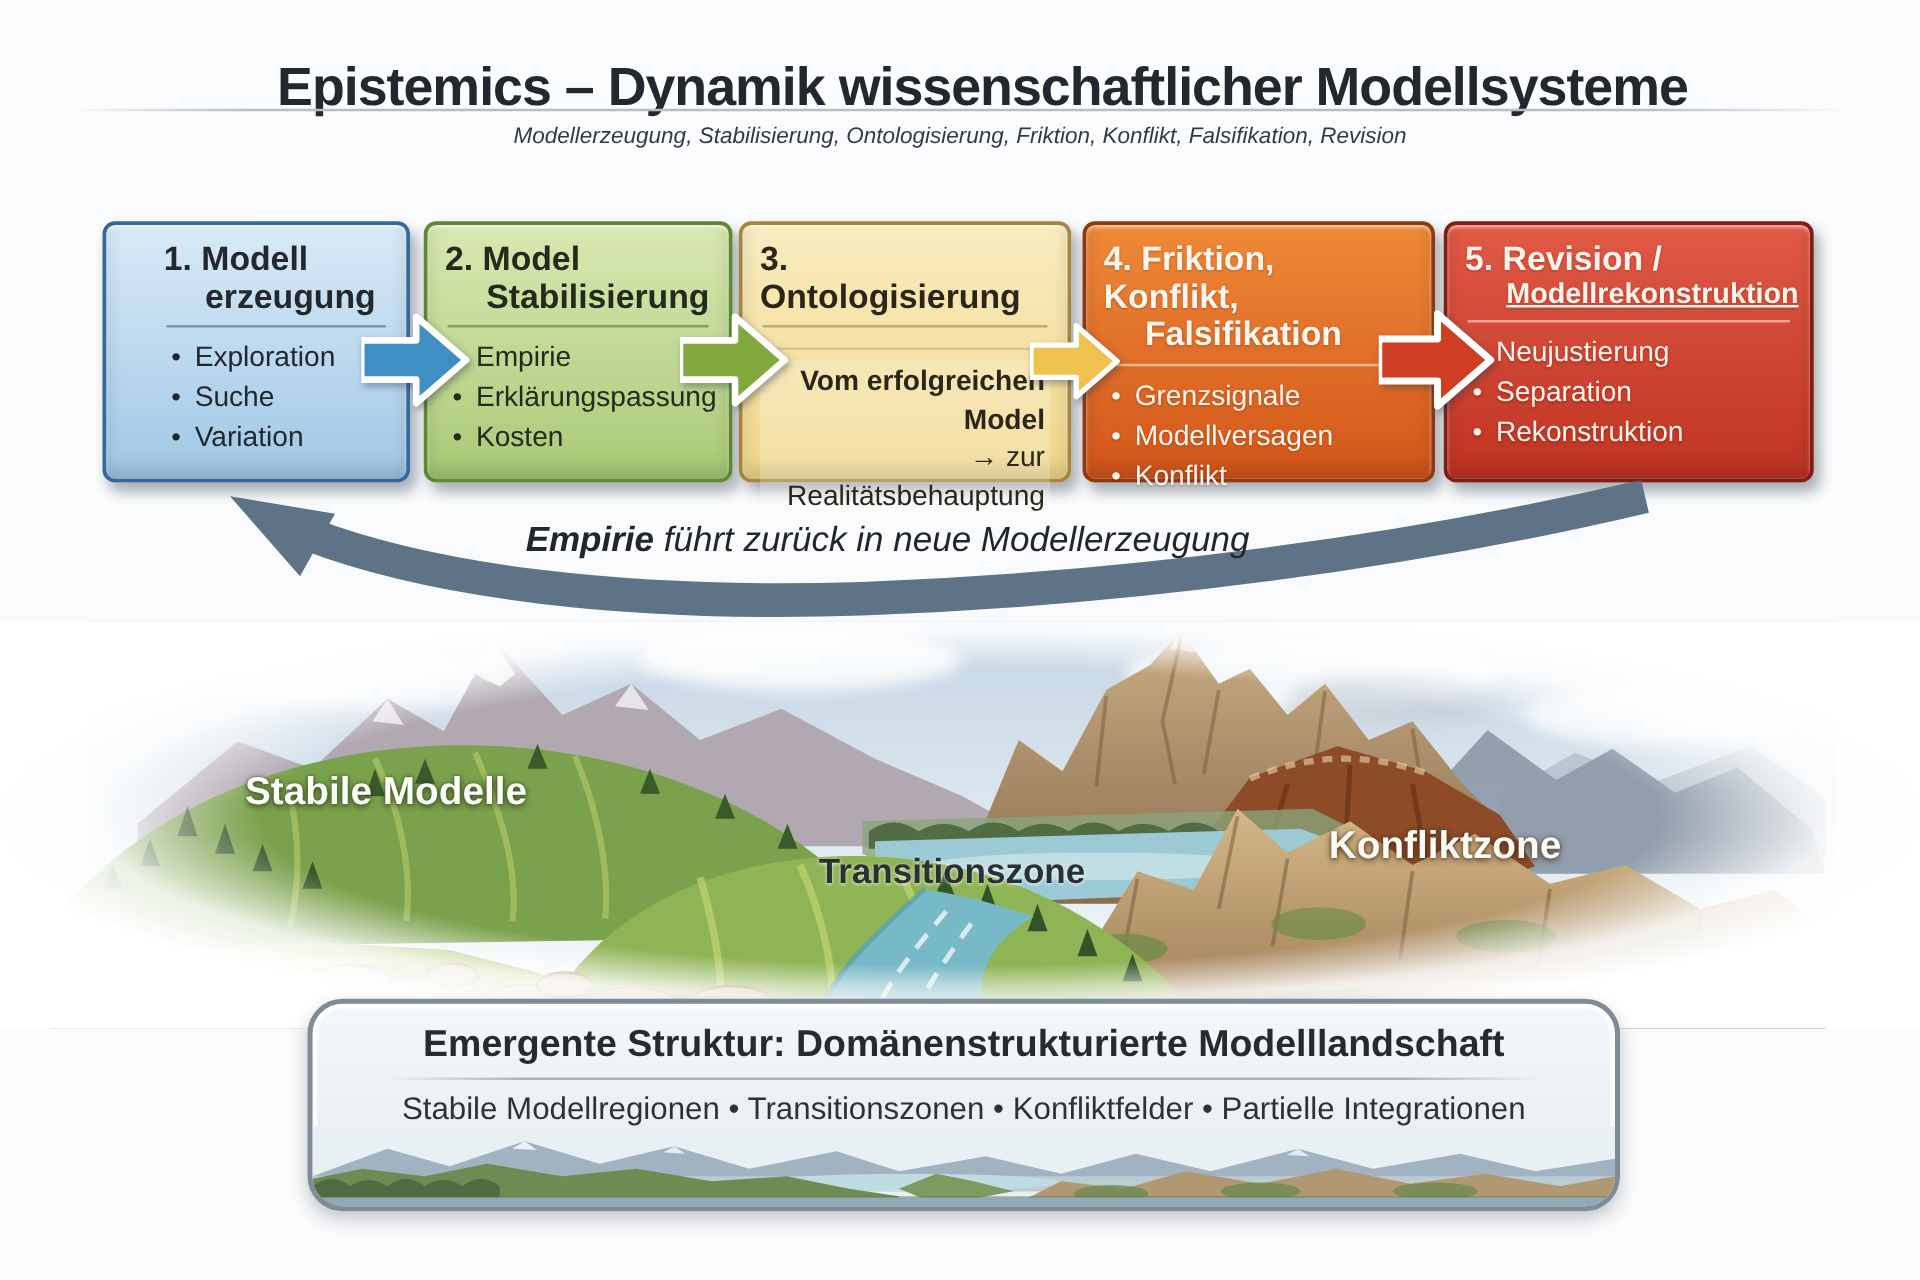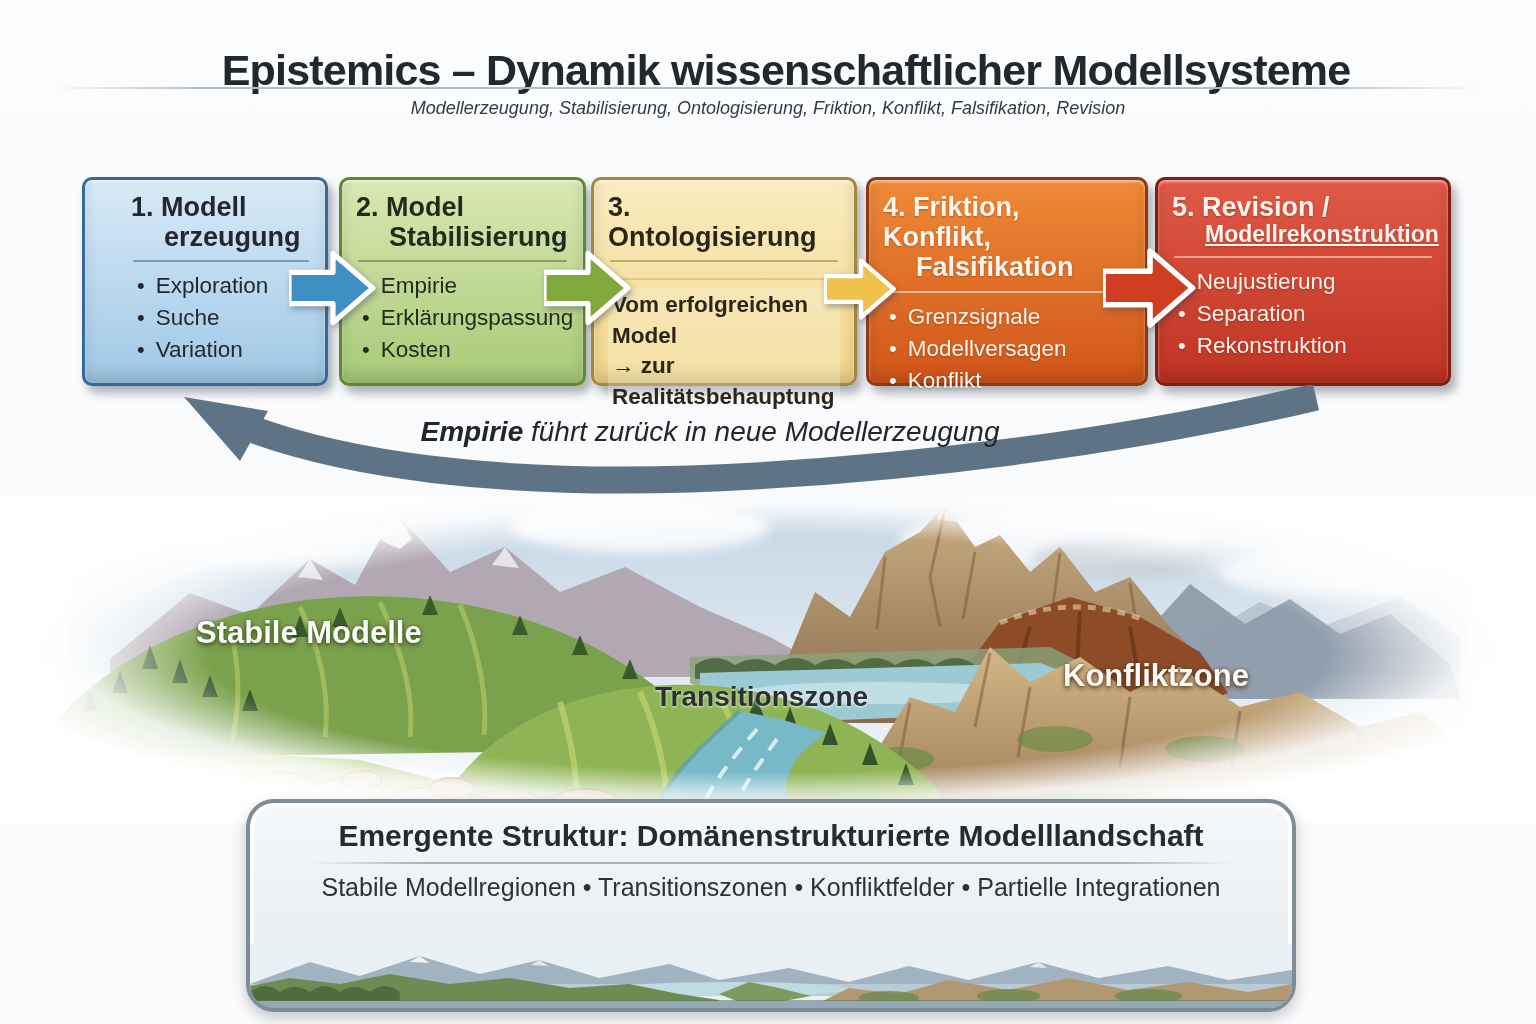--- a/index.html
+++ b/index.html
@@ -35,23 +35,23 @@
   .stage-header{font-size:27px;font-weight:700;line-height:1.12;}
   .stage-header .line2{padding-left:33px;display:block;}
   .stage.s5 .stage-header .line2{font-size:23px;text-decoration:underline;}
   .stage.s4 .stage-header,.stage.s5 .stage-header,
   .stage.s4 .stage-items,.stage.s5 .stage-items{text-shadow:0 1px 2px rgba(90,20,0,.35);}
   .stage-divider{height:2px;margin:8px 2px 8px 2px;background:var(--dc,rgba(0,0,0,.3));border-radius:1px;}
   .stage-divider.faint{opacity:.45;margin-top:16px;}
   .stage-items{list-style:none;margin:6px 0 0 0;padding:0 0 0 6px;font-size:22.5px;line-height:1.42;}
   .stage-items li{display:flex;align-items:baseline;}
   .stage-items .dot{margin-right:11px;font-size:22px;}
-  .stage-desc{font-size:22.5px;line-height:1.35;margin-top:0;padding:2px 4px;background:rgba(255,255,255,.22);border-radius:4px;}
+  .stage-desc{font-size:22.5px;line-height:1.35;margin-top:0;padding:2px 4px;background:rgba(255,255,255,.22);border-radius:4px;text-align:right;}
   .stage-desc .d1{font-weight:700;}
-  .stage-desc .d2{font-weight:700;display:block;}
+  .stage-desc .d2{font-weight:400;display:block;}
   .s1{left:82px;width:246px;}
   .s2{left:339px;width:247px;}
   .s3{left:591px;width:266px;}
   .s4{left:866px;width:282px;}
   .s5{left:1155px;width:296px;}
   
   .flow-arrow{position:absolute;z-index:5;filter:drop-shadow(2px 3px 3px rgba(45,55,75,.4));}
   .fa1{left:289px;top:250px;width:88px;height:76px;}
   .fa2{left:544px;top:250px;width:88px;height:76px;}
   .fa3{left:824px;top:258px;width:74px;height:62px;}
@@ -64,21 +64,21 @@
   }
   .swoosh-label .bold{font-weight:700;}
   
   .landscape{position:absolute;left:0;top:497px;width:1536px;height:326px;z-index:1;}
   .land-label{position:absolute;z-index:2;font-weight:700;white-space:nowrap;}
   .lbl-left{left:196px;top:615px;font-size:31px;color:#fdfdf7;text-shadow:0 2px 5px rgba(35,55,25,.85),0 0 2px rgba(35,55,25,.6);}
   .lbl-center{left:655px;top:681px;font-size:28px;font-weight:600;color:#2b3035;text-shadow:0 1px 3px rgba(255,255,255,.85);}
   .lbl-right{left:1063px;top:658px;font-size:31px;color:#fbfaf4;text-shadow:0 2px 5px rgba(70,40,15,.9),0 0 2px rgba(70,40,15,.6);}
   
   .panel{
-    position:absolute;left:246px;top:799px;width:1050px;height:213px;z-index:4;
+    position:absolute;left:246px;top:799px;width:1050px;height:170px;z-index:4;
     border-radius:28px;border:4px solid #7e8ب... ;
     border:4px solid #7e8c98;background:linear-gradient(180deg,#f5f8fa 0%,#e9eef2 70%,#e2e9ee 100%);
     box-shadow:0 6px 14px rgba(50,62,78,.28), inset 0 0 0 4px rgba(255,255,255,.85);
     overflow:hidden;box-sizing:border-box;
   }
   .panel-title{margin:16px 0 0 0;text-align:center;font-size:30px;font-weight:700;color:#262b32;}
   .panel-divider{height:2px;margin:9px 58px 0 58px;background:linear-gradient(90deg,rgba(170,179,189,0),#aab3bd 12%,#aab3bd 88%,rgba(170,179,189,0));}
   .panel-subtitle{margin:9px 0 0 0;text-align:center;font-size:25px;font-weight:500;color:#2d3239;}
   .panel-art{position:absolute;left:0;bottom:0;width:100%;height:64px;}
 </style>

